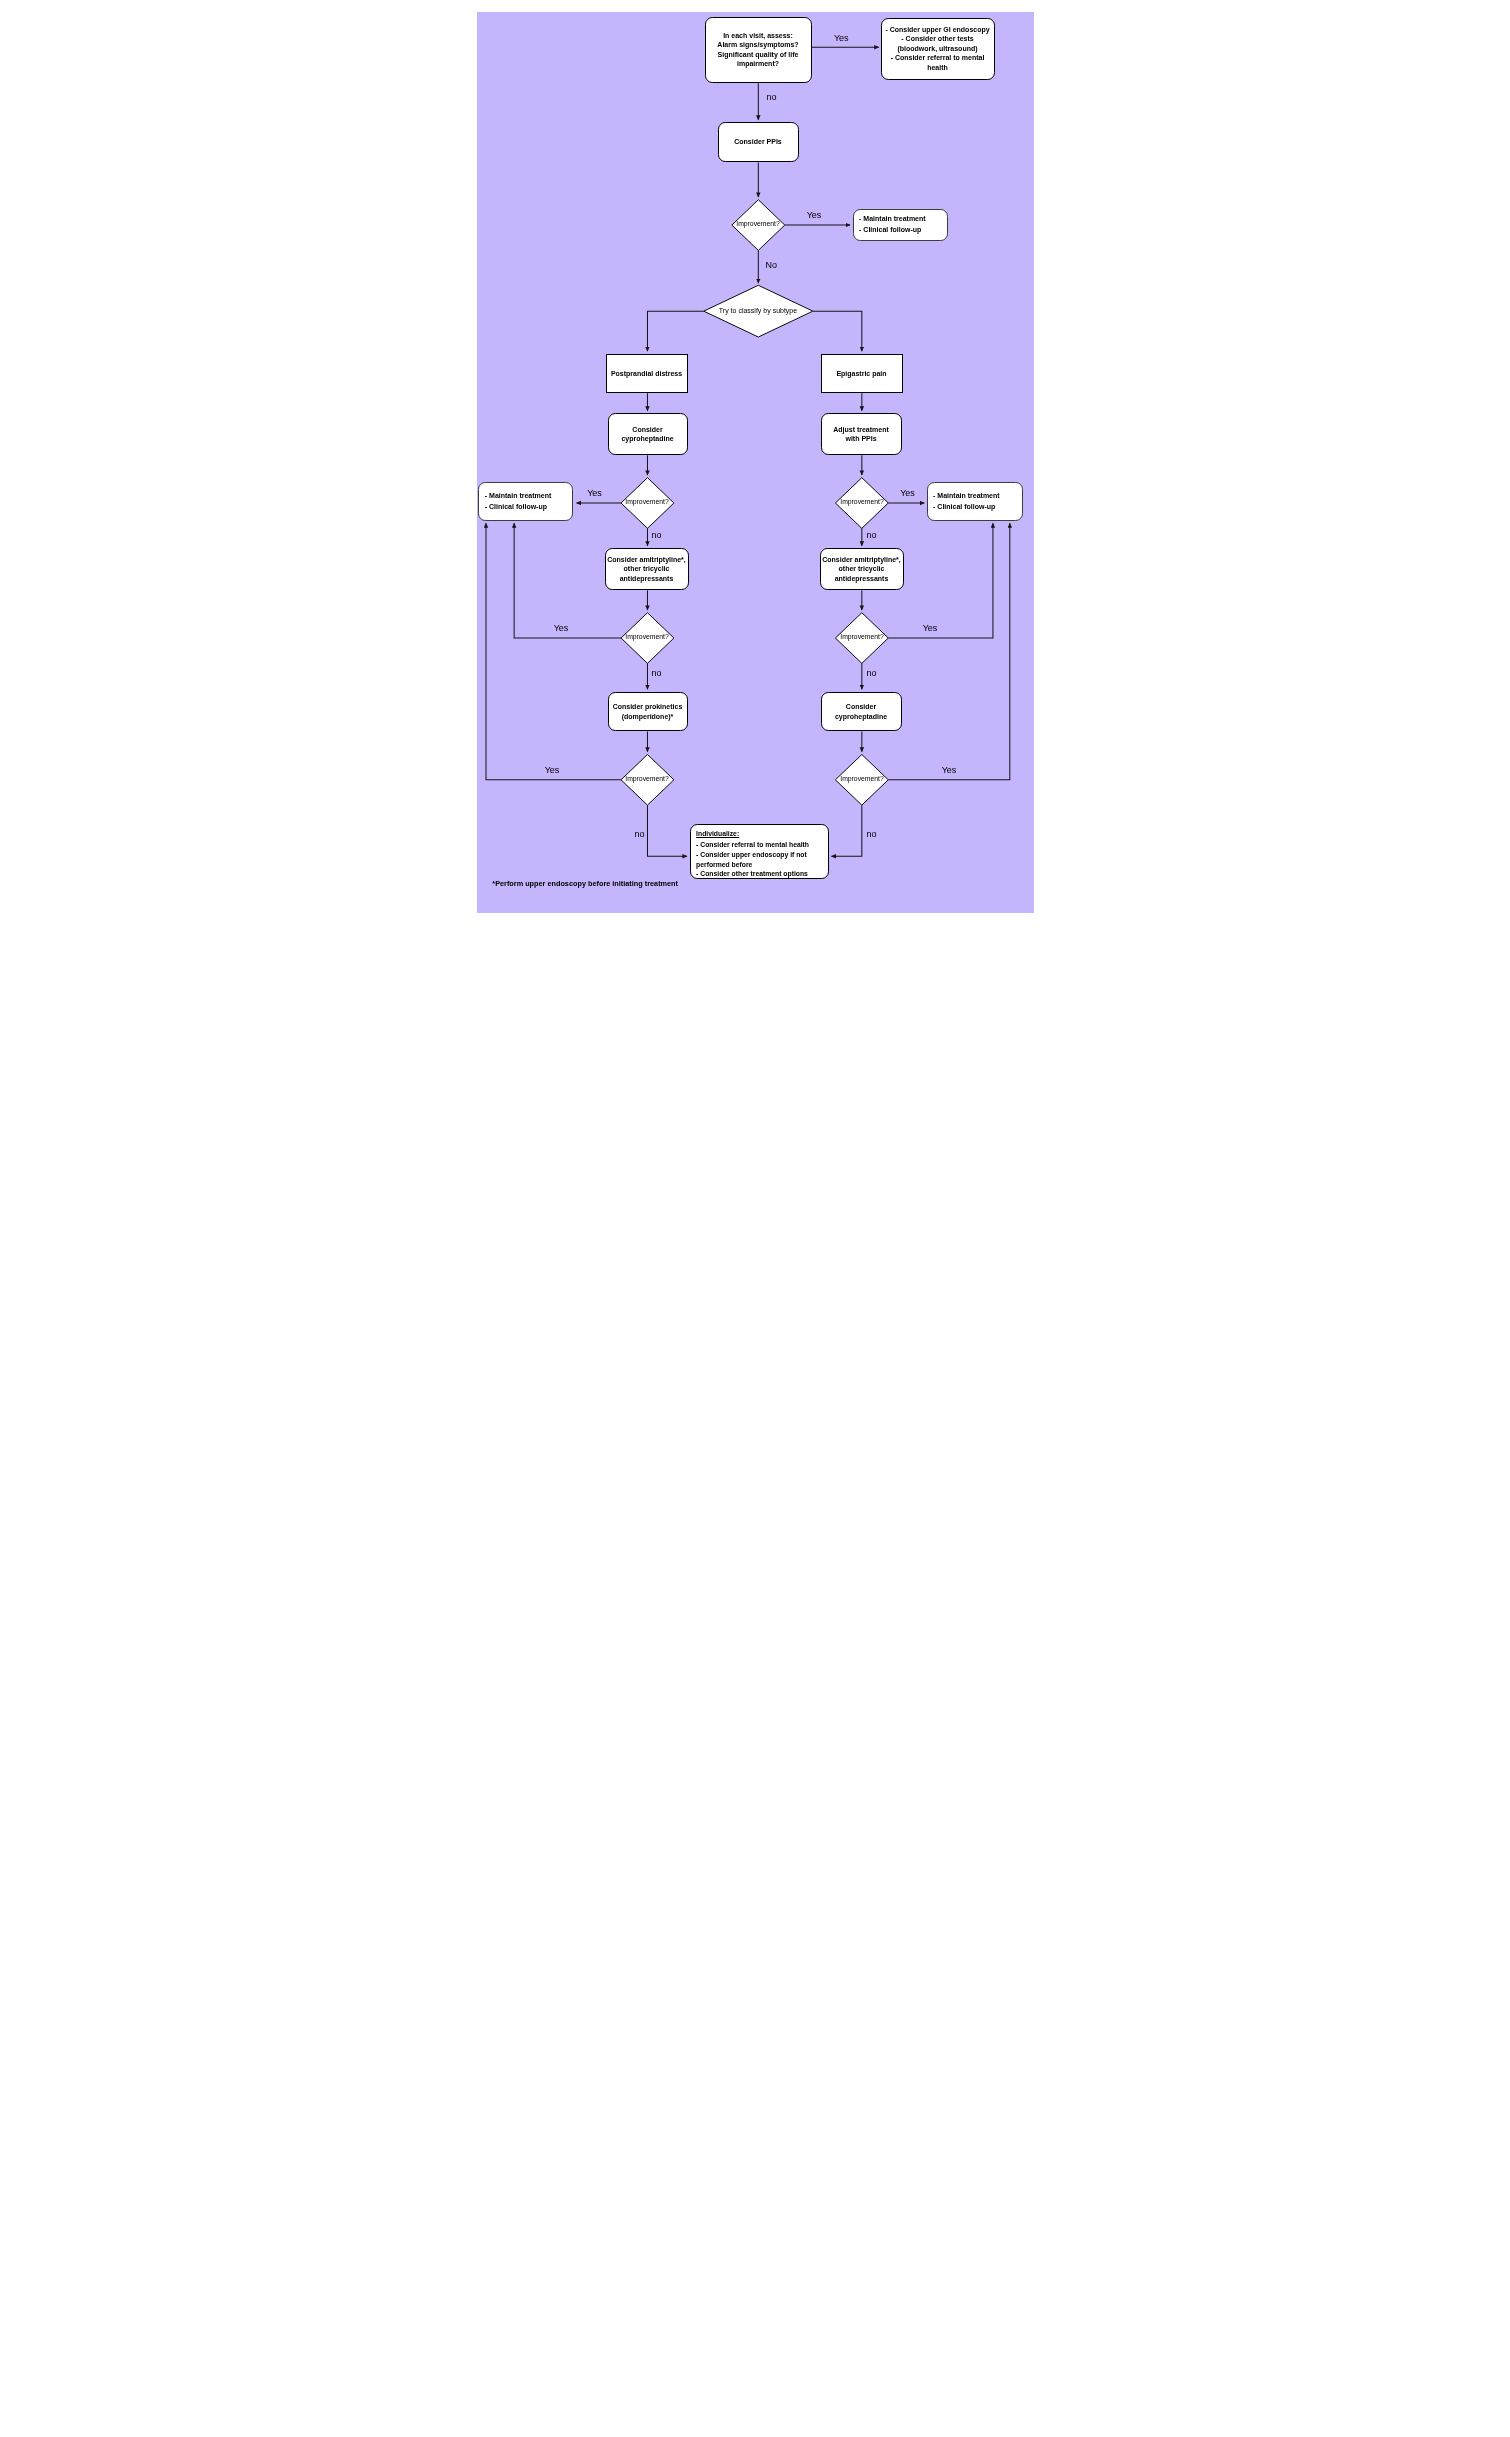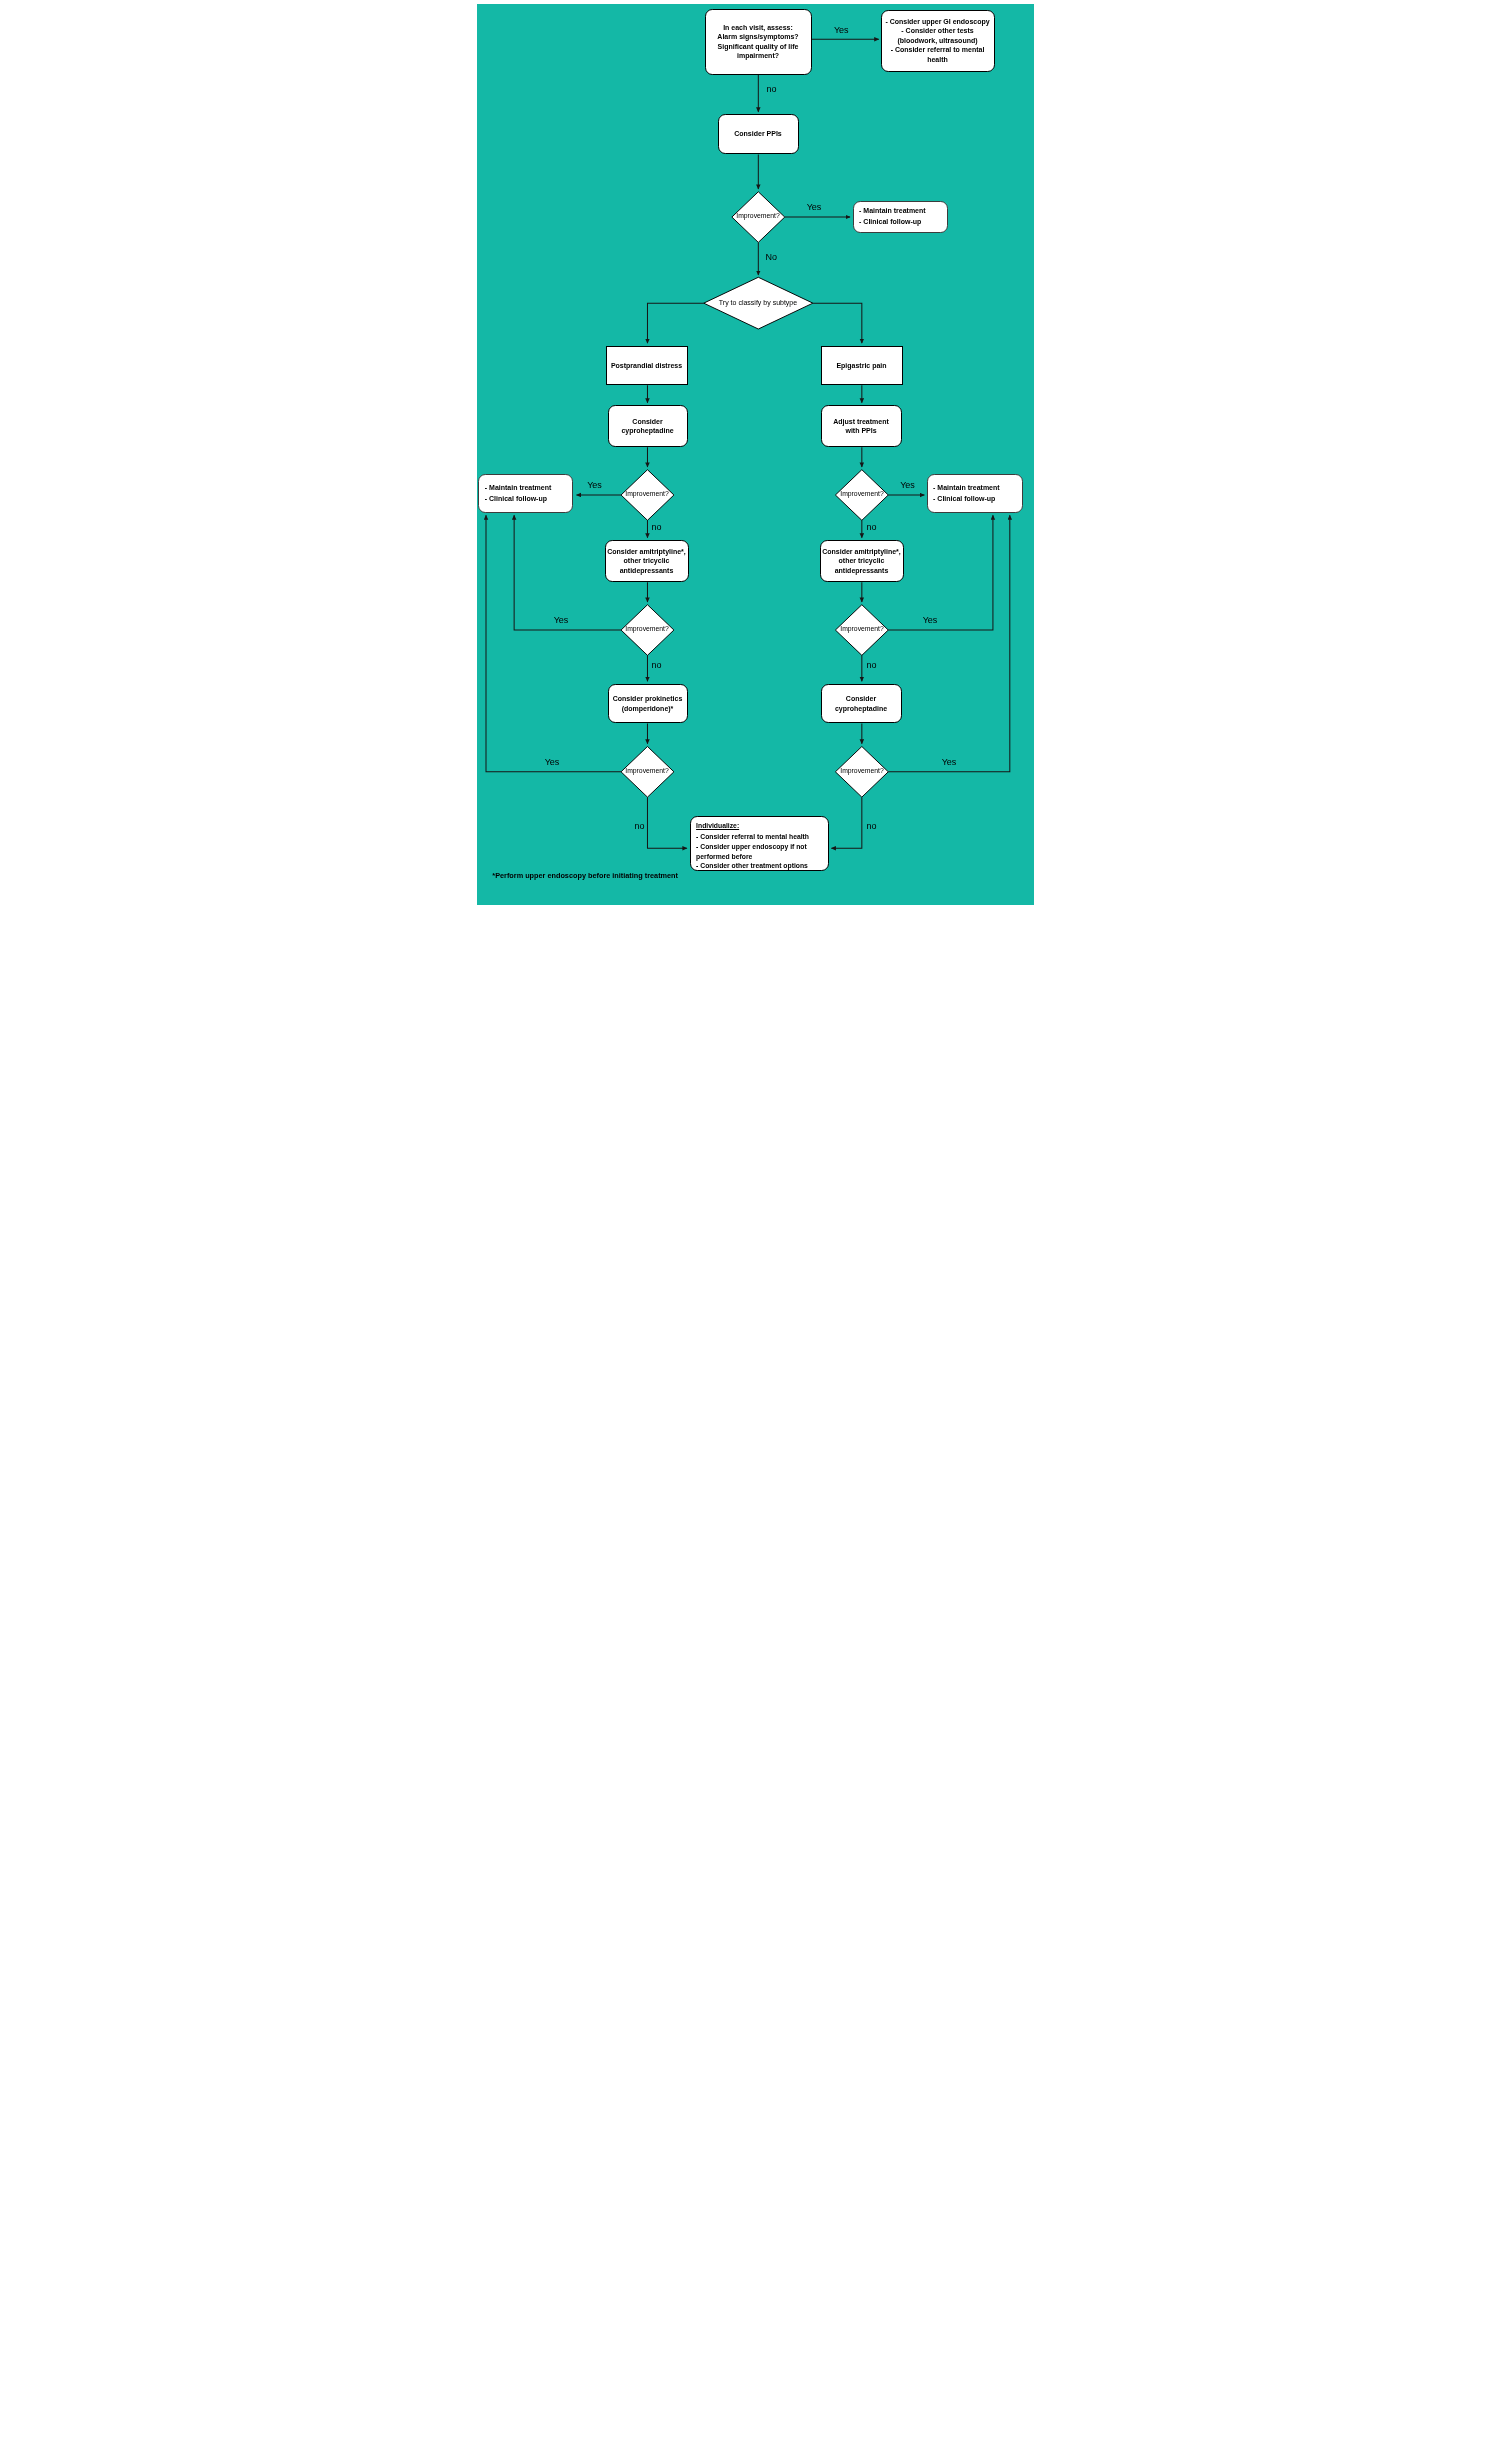--- a/index.html
+++ b/index.html
@@ -1,17 +1,17 @@
 <!DOCTYPE html>
 <html style="font-size:9px"><head>
 <meta charset="utf-8">
 <style>
   html,body{margin:0;padding:0;background:#ffffff;}
   body{font-family:"Liberation Sans","DejaVu Sans",sans-serif;color:#000;}
-  .canvas{position:relative;width:557px;height:901px;margin:4px auto;background:#14b8a6;overflow:hidden;}
+  .canvas{position:relative;width:557px;height:901px;margin:12px auto;background:#c4b5fd;overflow:hidden;}
   svg.wires{position:absolute;left:0;top:0;width:557px;height:901px;}
   .node{position:absolute;box-sizing:border-box;border:1.1px solid #000;background:#fff;
         display:flex;flex-direction:column;align-items:center;justify-content:center;
         text-align:center;font-size:7px;font-weight:bold;line-height:1.35;z-index:2;}
   .rounded{border-radius:7.3px;}
   .sharp{border-radius:0;}
   .thick{border-width:1.4px;border-color:#3c3c3c;}
   .txt{white-space:pre-line;width:100%;}
   .bullets-left{align-items:flex-start;text-align:left;padding:2.3px 5.6px;line-height:1.55;}
   .bullets-left div{width:100%;}

